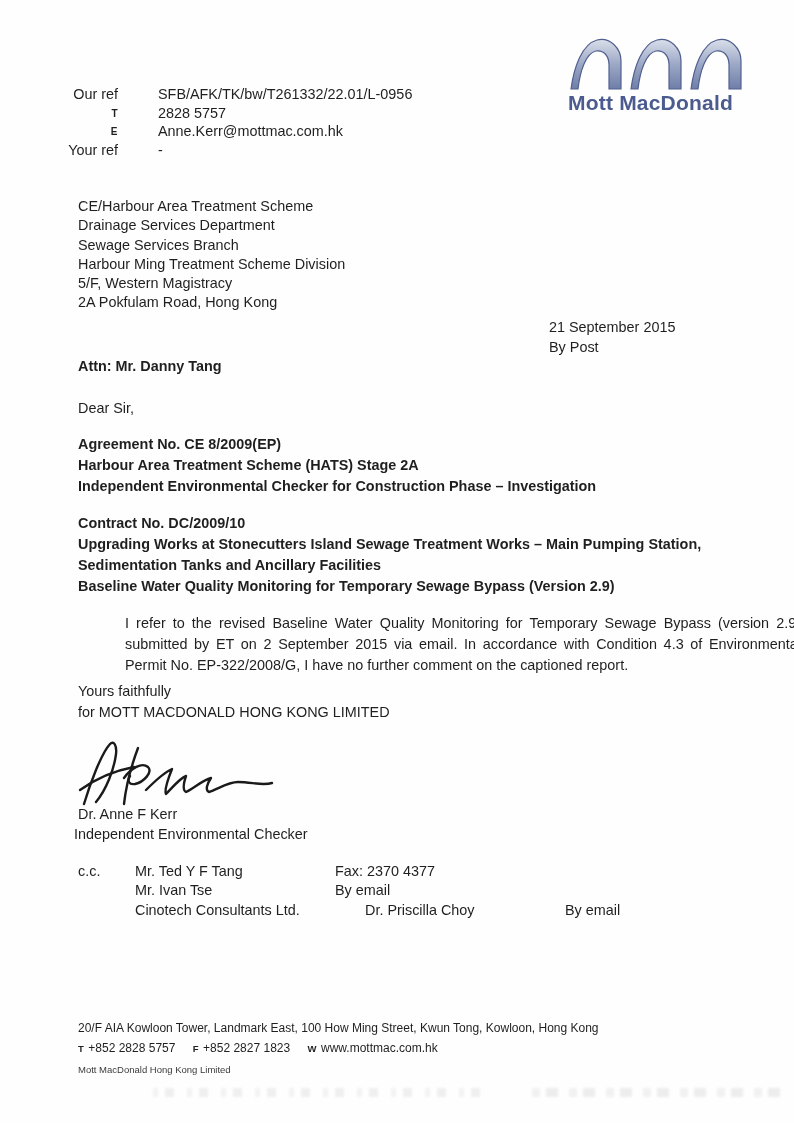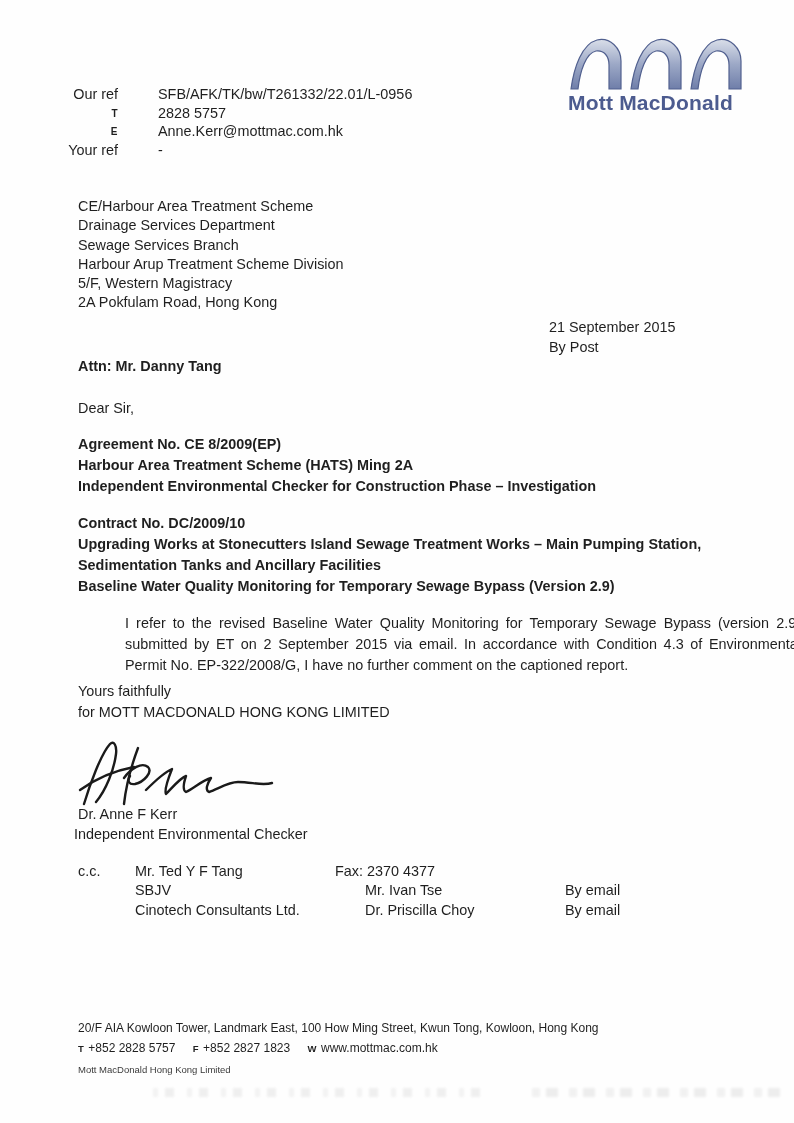--- a/index.html
+++ b/index.html
@@ -101,36 +101,36 @@
         <path d="M121,51 C124,29 132,6 147,2 C160,-1 171,10 171,23 L171,51 L159,51 L159,27 C159,18 154,12 146,13 C136,15 130,33 128,51 Z"></path>
       </g>
     </svg>
     <div class="logo-text">Mott MacDonald</div>
   </div>
 
   <div class="recipient">
     <div>CE/Harbour Area Treatment Scheme</div>
     <div>Drainage Services Department</div>
     <div>Sewage Services Branch</div>
-    <div>Harbour Arup Treatment Scheme Division</div>
+    <div>Harbour Ming Treatment Scheme Division</div>
     <div>5/F, Western Magistracy</div>
     <div>2A Pokfulam Road, Hong Kong</div>
   </div>
 
   <div class="date-block">
     <div>21 September 2015</div>
     <div>By Post</div>
   </div>
 
   <div class="attn">Attn: Mr. Danny Tang</div>
   <div class="salutation">Dear Sir,</div>
 
   <div class="subject subject-1">
     <div>Agreement No. CE 8/2009(EP)</div>
-    <div>Harbour Area Treatment Scheme (HATS) Ming 2A</div>
+    <div>Harbour Area Treatment Scheme (HATS) Stage 2A</div>
     <div>Independent Environmental Checker for Construction Phase – Investigation</div>
   </div>
 
   <div class="subject subject-2">
     <div>Contract No. DC/2009/10</div>
     <div>Upgrading Works at Stonecutters Island Sewage Treatment Works – Main Pumping Station, Sedimentation Tanks and Ancillary Facilities</div>
     <div>Baseline Water Quality Monitoring for Temporary Sewage Bypass (Version 2.9)</div>
   </div>
 
   <div class="body-para">I refer to the revised Baseline Water Quality Monitoring for Temporary Sewage Bypass (version 2.9) submitted by ET on 2 September 2015 via email.  In accordance with Condition 4.3 of Environmental Permit No. EP-322/2008/G, I have no further comment on the captioned report.</div>
@@ -152,21 +152,20 @@
   <div class="signatory-title">Independent Environmental Checker</div>
 
   <div class="cc-block">
     <div class="cc-row">
       <span class="cc-label">c.c.</span>
       <span class="cc-contact">Mr. Ted Y F Tang</span>
       <span class="cc-method">Fax: 2370 4377</span>
     </div>
     <div class="cc-row">
       <span class="cc-label"></span>
-      <span class="cc-org">SBJV</span>
       <span class="cc-contact">Mr. Ivan Tse</span>
       <span class="cc-method">By email</span>
     </div>
     <div class="cc-row">
       <span class="cc-label"></span>
       <span class="cc-org">Cinotech Consultants Ltd.</span>
       <span class="cc-contact">Dr. Priscilla Choy</span>
       <span class="cc-method">By email</span>
     </div>
   </div>

